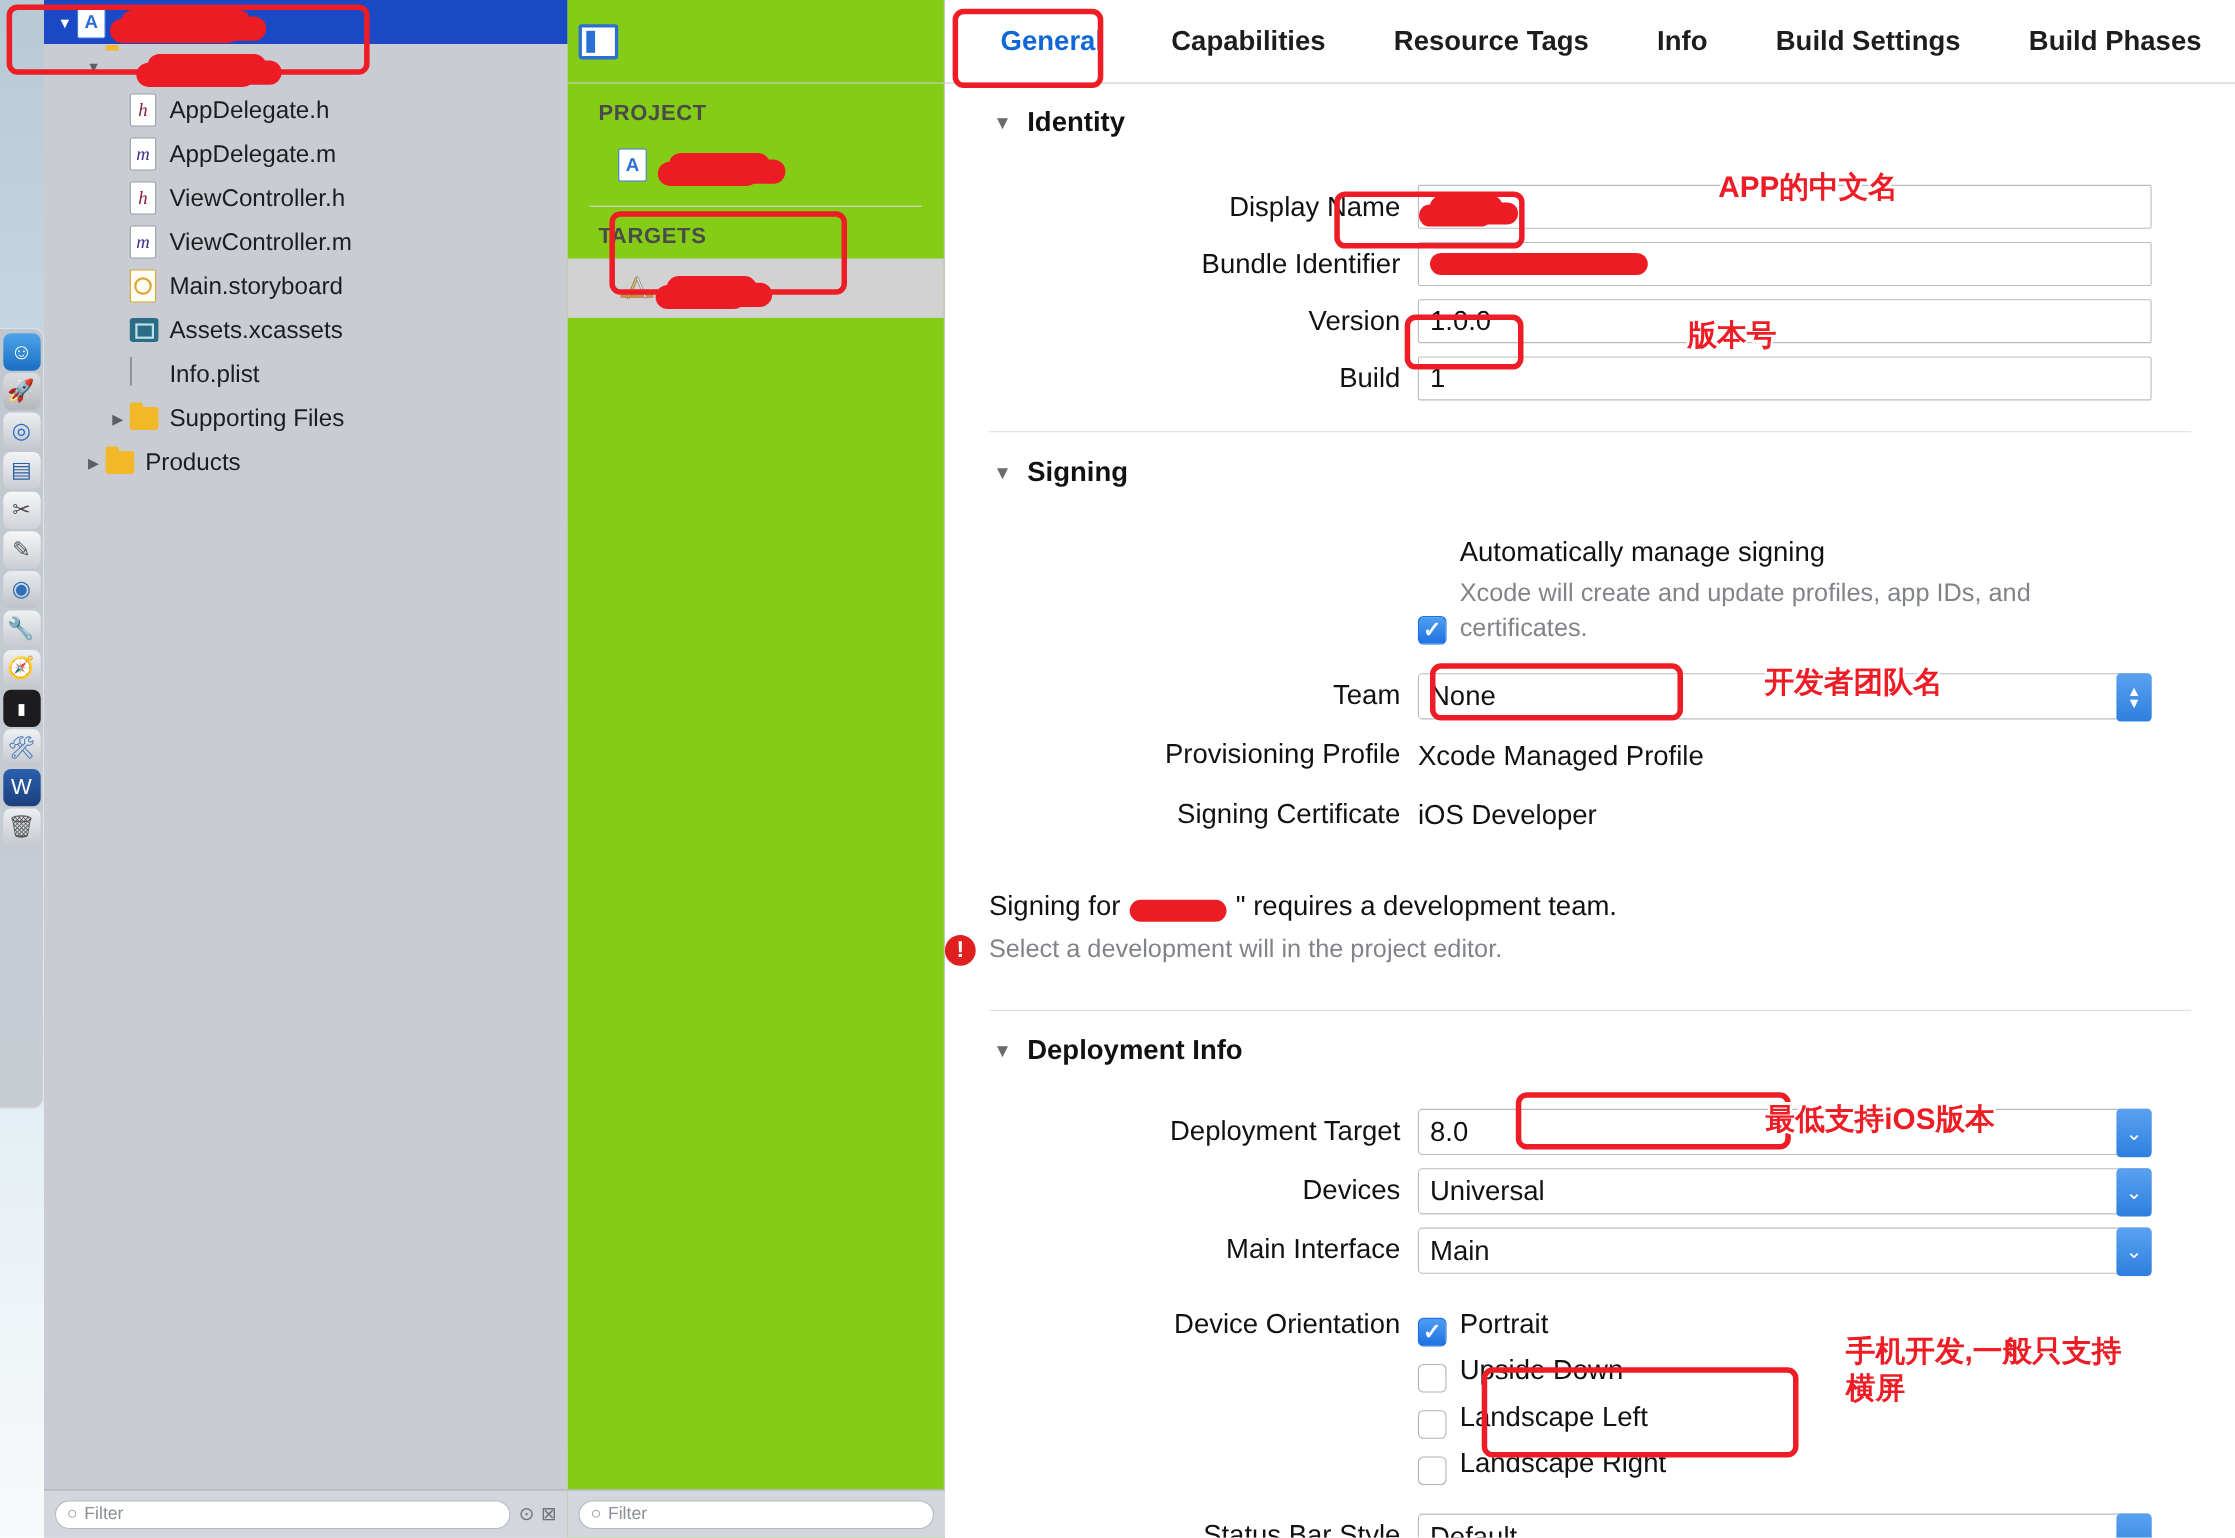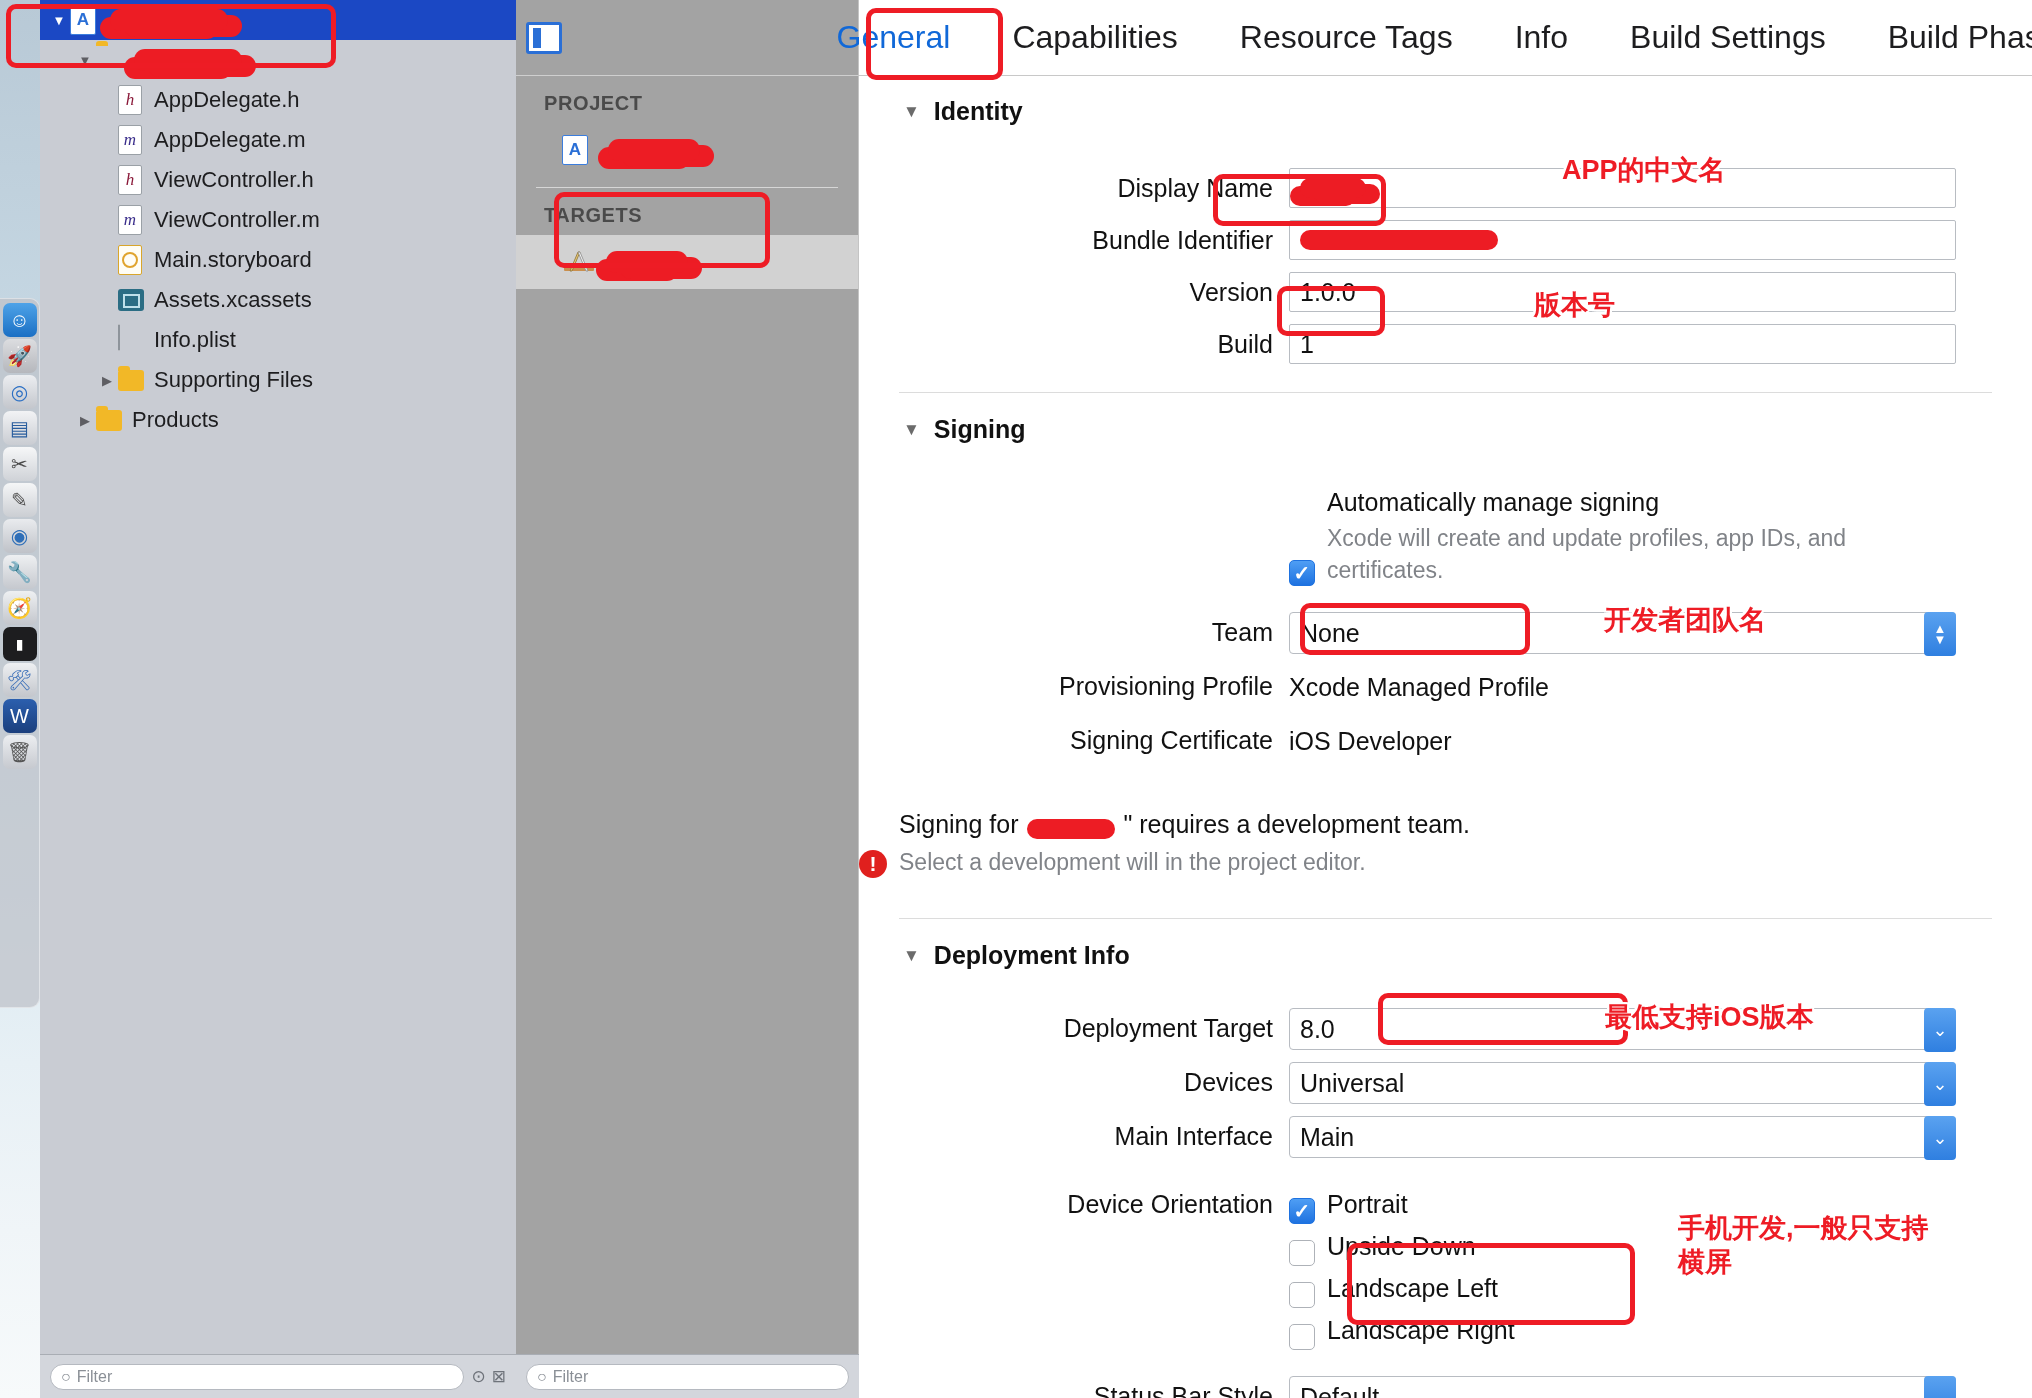--- a/index.html
+++ b/index.html
@@ -131,21 +131,21 @@
   }
   .filter-field {
     flex: 1; height: 26px; background: #fff; border: 1px solid #b5b9c0;
     border-radius: 13px; display: flex; align-items: center;
     padding: 0 10px; font-size: 16px; color: #8a8f96; gap: 6px;
   }
 
   
   .proj-pane {
     position: absolute; left: 516px; top: 0; width: 343px; height: 1398px;
-    background: #a3a3a3; border-right: 1px solid #c4c4c4;
+    background: #84cc16; border-right: 1px solid #c4c4c4;
   }
   .proj-toolbar {
     height: 76px; border-bottom: 1px solid #cfcfcf;
     display: flex; align-items: center; padding-left: 10px;
   }
   .panel-toggle {
     width: 36px; height: 32px; border: 3px solid #2a6fd6; border-radius: 3px;
     position: relative; background: #fff;
   }
   .panel-toggle::after {
@@ -170,21 +170,21 @@
   
   .editor {
     position: absolute; left: 859px; top: 0; right: 0; height: 1398px;
     background: #ffffff;
   }
   .tabbar {
     height: 76px; border-bottom: 1px solid #c8c8c8;
     display: flex; align-items: center; justify-content: center;
     gap: 62px; padding-left: 20px;
   }
-  .tab { font-size: 32px; color: #1d1d1f; white-space: nowrap; }
+  .tab { font-size: 25px; color: #1d1d1f; white-space: nowrap; font-weight: bold; }
   .tab.active { color: #1068d8; }
 
   .content {
     position: absolute; left: 0; top: 77px; right: 0; bottom: 0;
     overflow: hidden;
   }
   .section-head {
     display: flex; align-items: center; gap: 14px;
     padding: 20px 0 6px 44px;
     font-size: 25px; font-weight: bold; color: #111;

